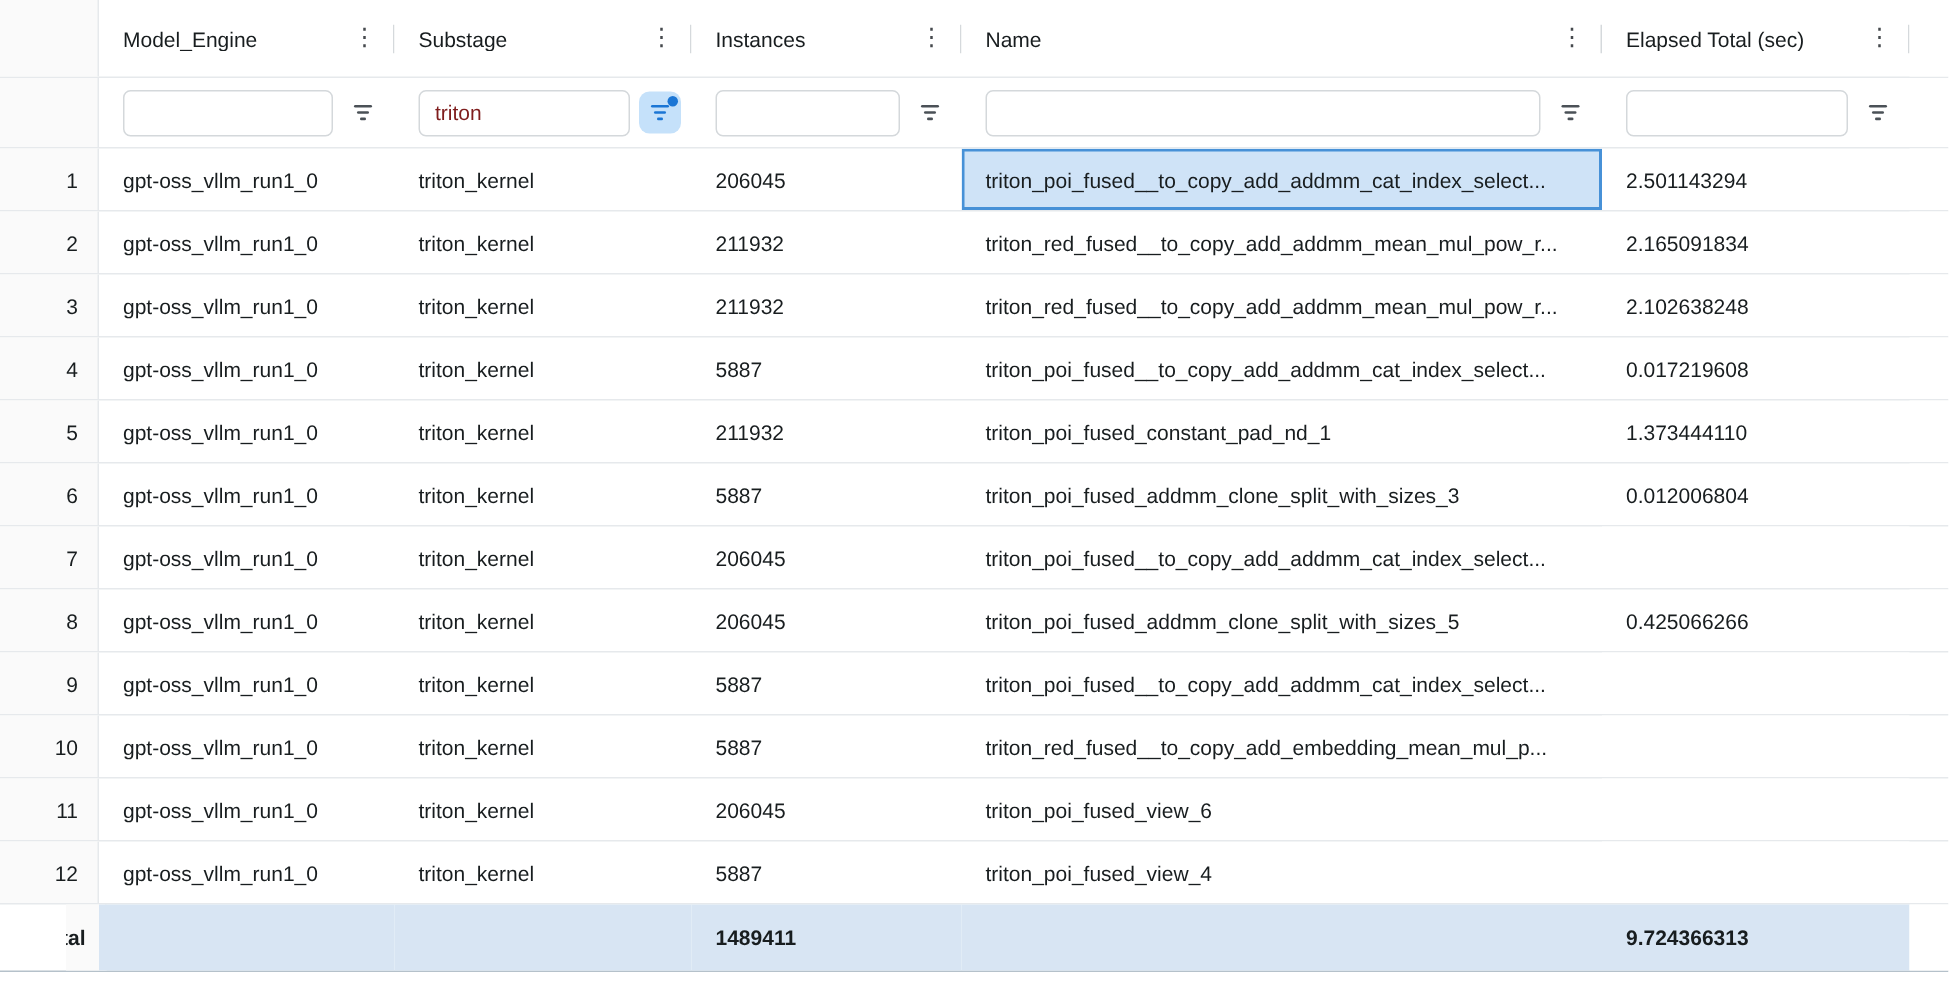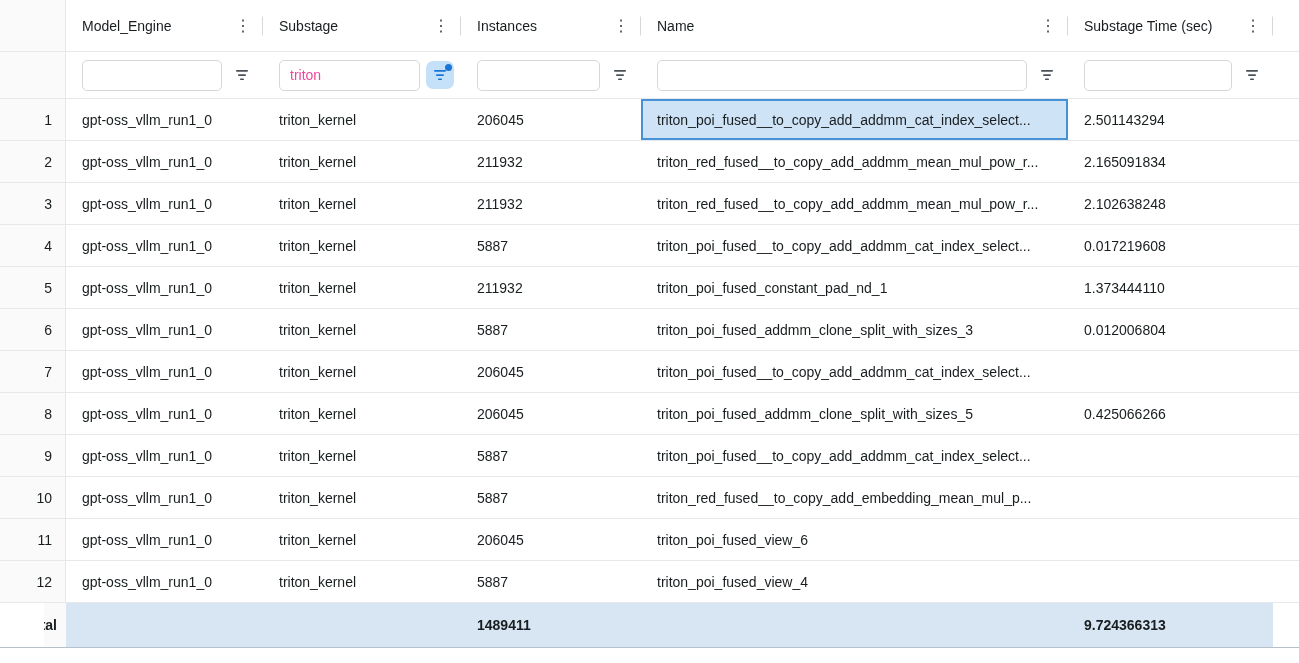--- a/index.html
+++ b/index.html
@@ -37,21 +37,21 @@
     content: ""; position: absolute; right: 0; top: 50%;
     transform: translateY(-50%); width: 1px; height: 19px; background: #d5d9dc;
   }
   .kebab { color: #45494d; font-size: 16px; line-height: 1; margin-right: 12px; cursor: pointer; user-select: none; }
 
   .filter-cell { padding: 0 7px 0 16px; }
   .filter-input {
     flex: 1; min-width: 0; height: 31px;
     border: 1px solid #d4d8db; border-radius: 5px;
     padding: 0 10px; outline: none; background: #fff;
-    font: 14px "Liberation Sans", sans-serif; color: #ec4899;
+    font: 14px "Liberation Sans", sans-serif; color: #7f1d1d;
   }
   .filter-btn {
     width: 28px; height: 28px; margin-left: 6px; flex: 0 0 auto;
     display: flex; align-items: center; justify-content: center;
     background: transparent; border: none; border-radius: 7px;
     position: relative; cursor: pointer; padding: 0;
   }
   .filter-btn svg rect { fill: #4b5157; }
   .filter-btn.active { background: var(--active-filter-bg, #c5e1fa); }
   .filter-btn.active svg rect { fill: var(--accent-blue, #1b76d5); }
@@ -90,21 +90,21 @@
     </div>
     <div class="cell col-head">
       <span class="col-label">Instances</span>
       <span class="kebab">⋮</span>
     </div>
     <div class="cell col-head">
       <span class="col-label">Name</span>
       <span class="kebab">⋮</span>
     </div>
     <div class="cell col-head">
-      <span class="col-label">Substage Time (sec)</span>
+      <span class="col-label">Elapsed Total (sec)</span>
       <span class="kebab">⋮</span>
     </div>
     <div class="cell filler"></div>
   </div>
 
   <div class="grid-row filter-row">
     <div class="cell rownum"></div>
 
     <div class="cell filter-cell">
       <input class="filter-input" value="" style="">

